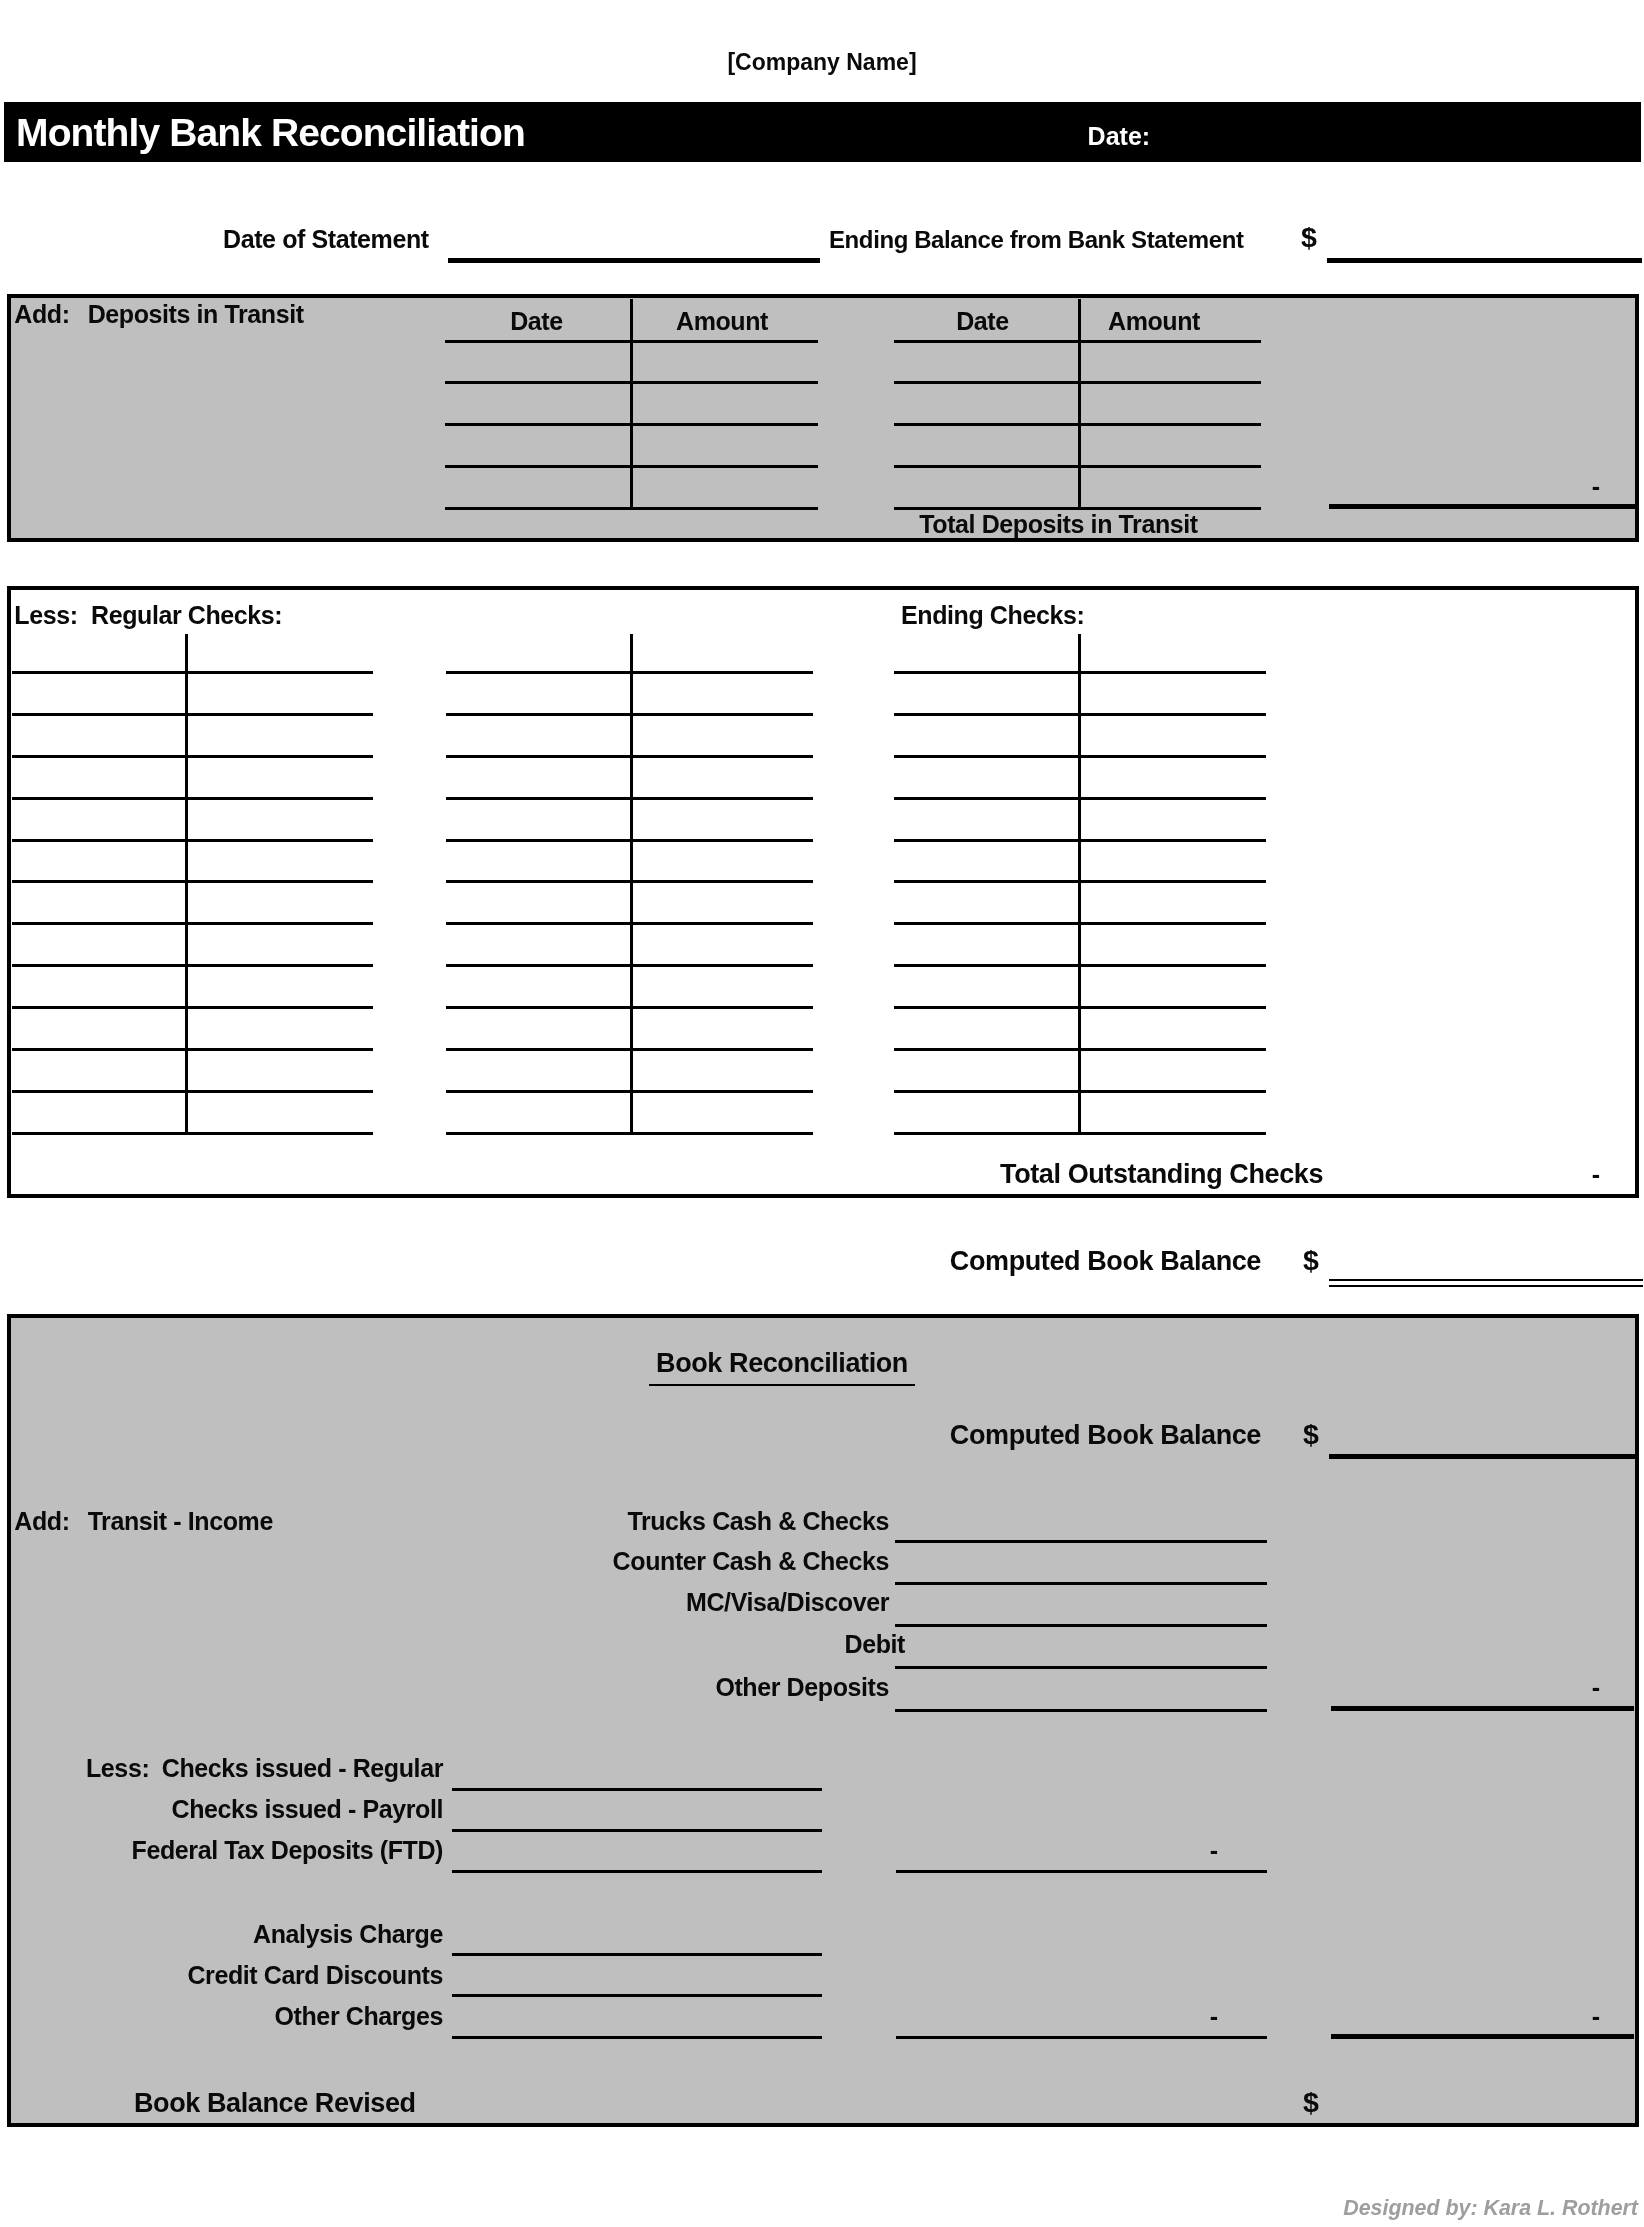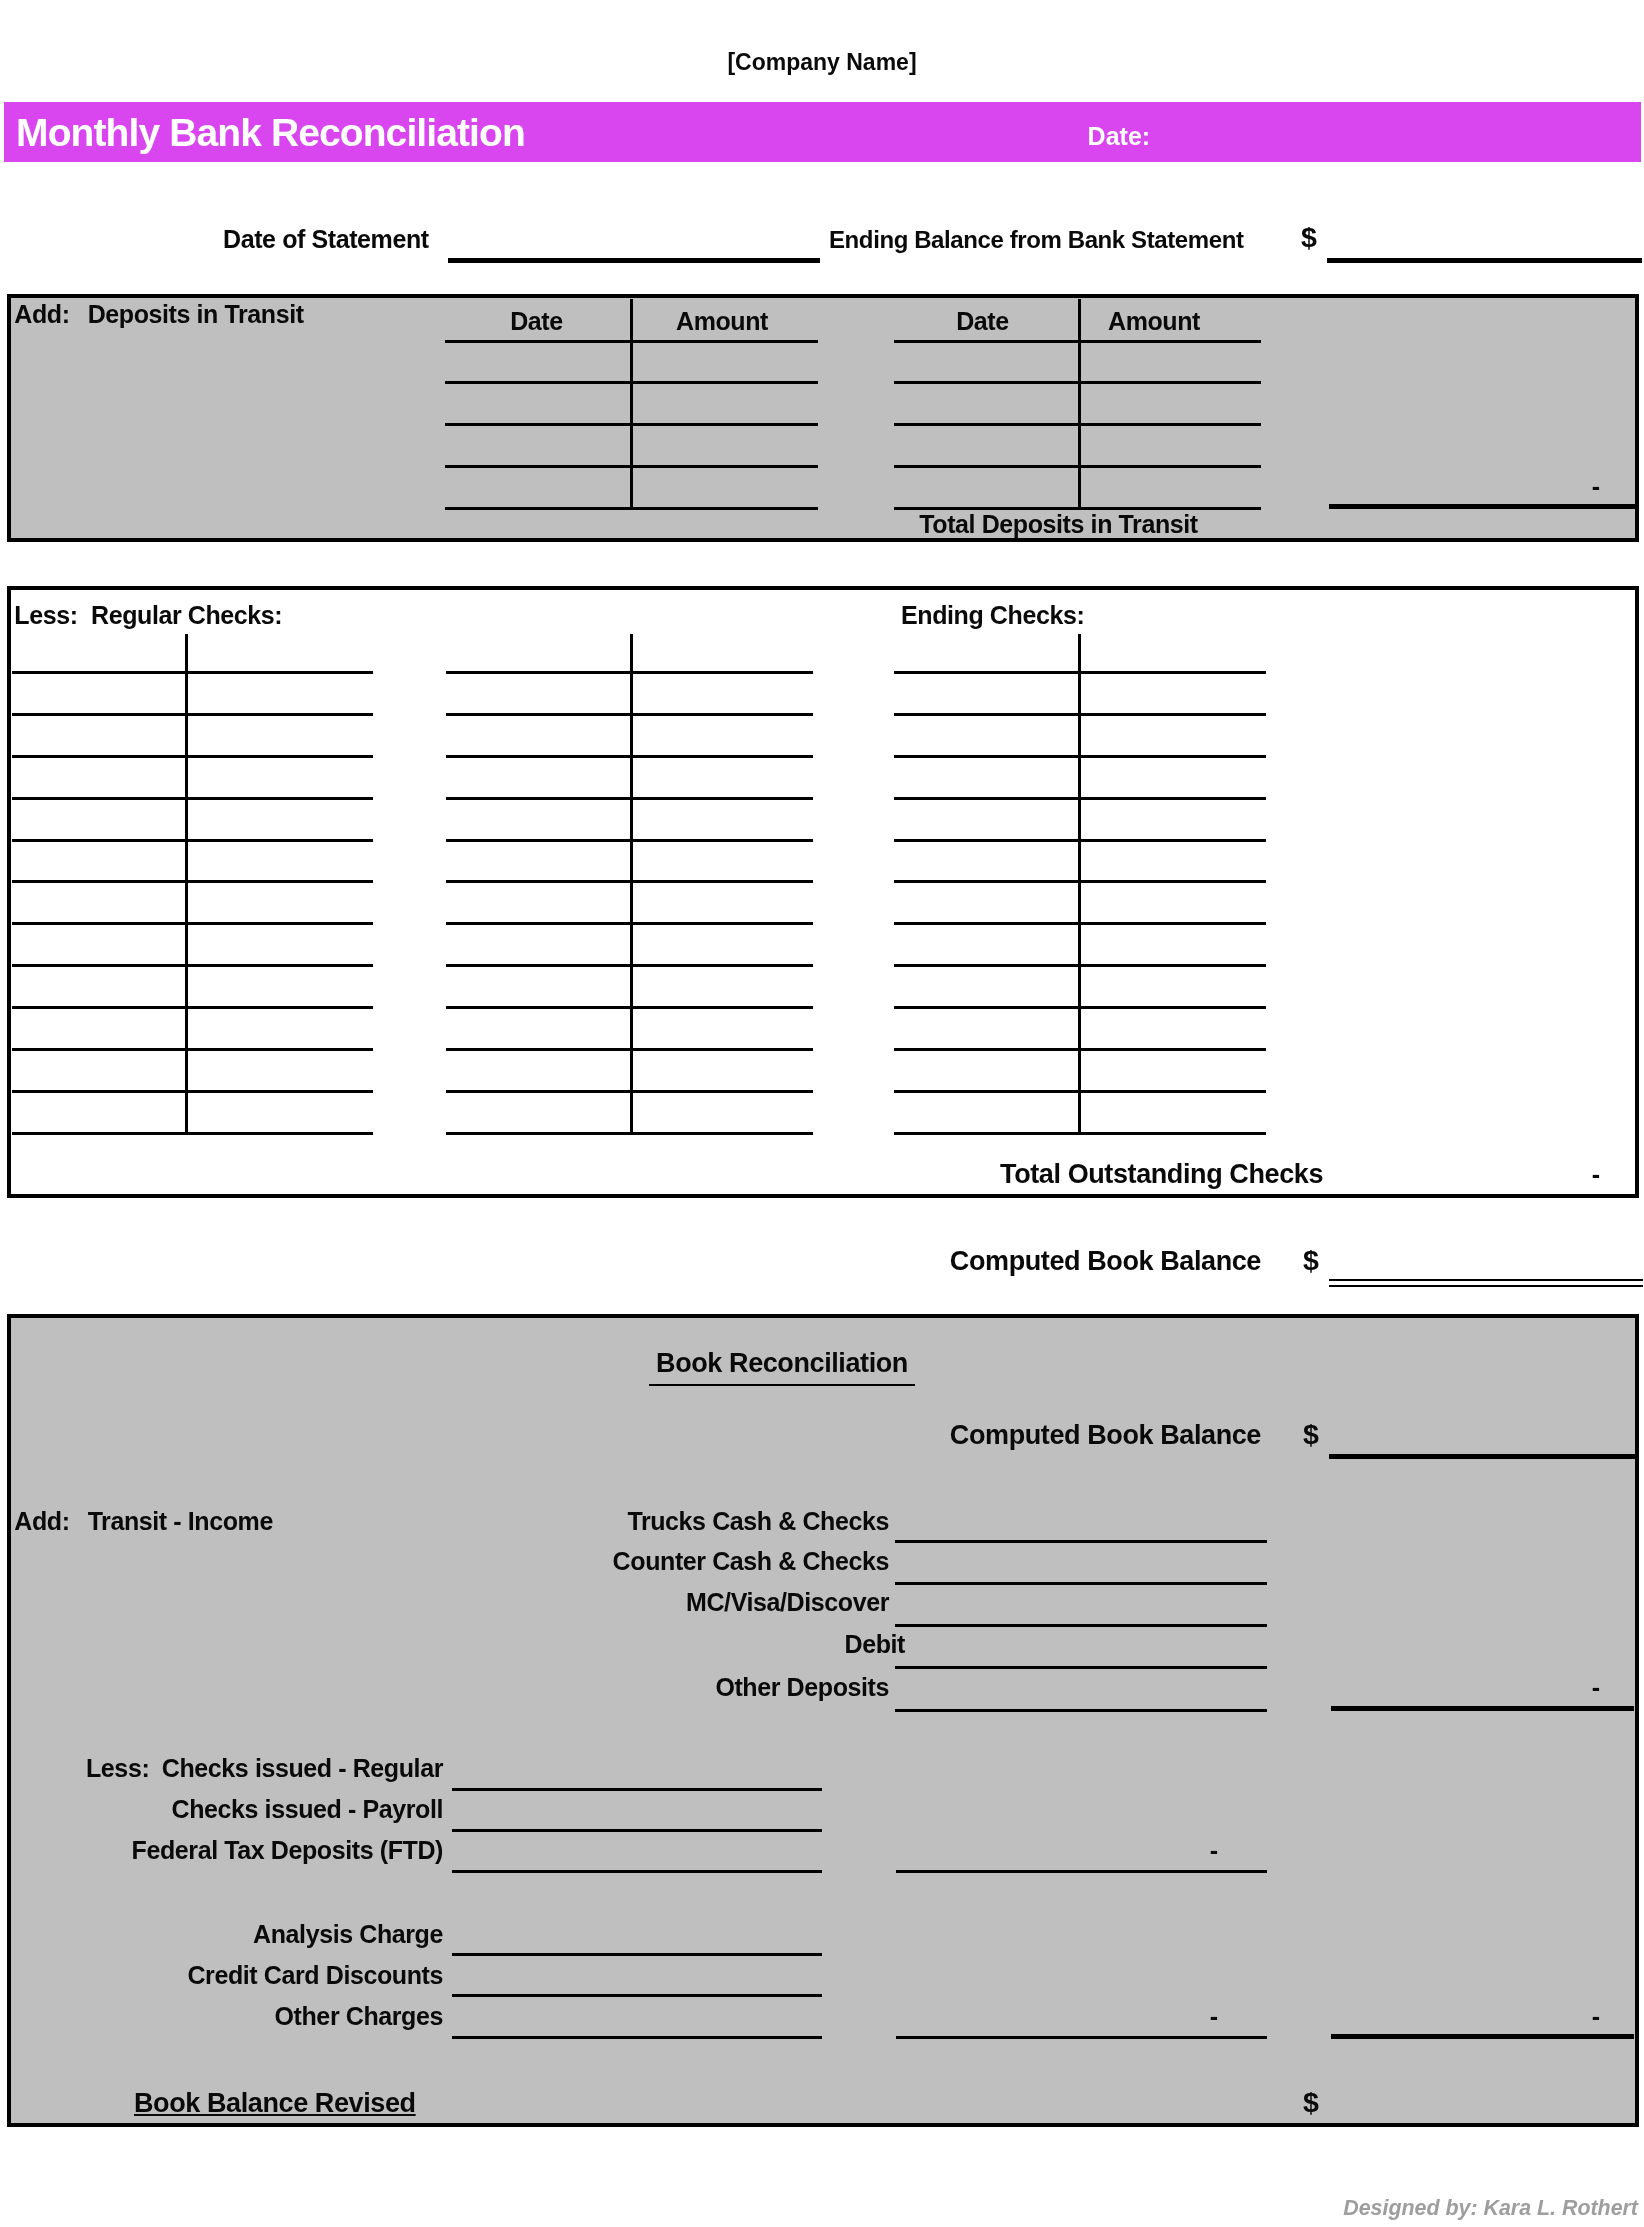--- a/index.html
+++ b/index.html
@@ -6,21 +6,21 @@
   #sheet{position:relative;width:1644px;height:2228px;background:#ffffff;
          font-family:"Liberation Sans",sans-serif;color:#0a0a0a;overflow:hidden;}
   .lbl{position:absolute;font-weight:bold;font-size:25px;line-height:30px;letter-spacing:-0.4px;white-space:nowrap;}
   .lbl-lg{position:absolute;font-weight:bold;font-size:27px;line-height:32px;letter-spacing:-0.4px;white-space:nowrap;}
   .right{text-align:right;}
   .center{text-align:center;}
   .rule{position:absolute;background:#000;}
   .box{position:absolute;border:4.5px solid #000;box-sizing:border-box;}
   .gray{background:#bfbfbf;}
   .white{background:#ffffff;}
-  .titlebar{position:absolute;left:3.6px;top:102px;width:1637px;height:60px;background:#d946ef;text-align:right;}
+  .titlebar{position:absolute;left:3.6px;top:102px;width:1637px;height:60px;background:#000000;text-align:right;}
   .titlebar .main-title{position:absolute;left:12.5px;top:0;height:60px;line-height:62px;
       color:#fff;font-weight:bold;font-size:39px;letter-spacing:-0.9px;white-space:nowrap;}
   .titlebar .date-lbl{position:absolute;left:1084px;top:21.4px;color:#fff;font-weight:bold;
       font-size:25px;line-height:27px;}
   .company{position:absolute;left:0;top:46px;width:100%;text-align:center;
       font-size:23px;font-weight:600;line-height:32px;}
   .dash{position:absolute;font-weight:bold;font-size:25px;line-height:30px;}
   .dbl-line{position:absolute;height:3.6px;border-top:2.7px solid #000;border-bottom:2.7px solid #000;}
   .credit{position:absolute;left:1248px;top:2196px;width:390px;text-align:right;
       font-style:italic;font-size:21.4px;line-height:25px;color:#9e9e9e;font-weight:600;}
@@ -114,21 +114,21 @@
   <div class="rule" style="left:452px;top:1953px;width:370px;height:2.7px;"></div>
   <div class="lbl right" style="left:53px;top:1960px;width:390px;">Credit Card Discounts</div>
   <div class="rule" style="left:452px;top:1994px;width:370px;height:2.7px;"></div>
   <div class="lbl right" style="left:53px;top:2001px;width:390px;">Other Charges</div>
   <div class="rule" style="left:452px;top:2036px;width:370px;height:2.7px;"></div>
   <div class="dash right" style="left:1133px;top:2001px;width:85px;">-</div>
   <div class="rule" style="left:896px;top:2036px;width:371px;height:2.7px;"></div>
   <div class="dash right" style="left:1515px;top:2001px;width:85px;">-</div>
   <div class="rule" style="left:1331px;top:2034px;width:303px;height:5.3px;"></div>
 
-  <div class="lbl-lg" style="left:134px;top:2087px;text-decoration:underline;">Book Balance Revised</div>
+  <div class="lbl-lg" style="left:134px;top:2087px;">Book Balance Revised</div>
   <div class="lbl-lg" style="left:1303px;top:2086px;font-size:28.5px;">$</div>
 
   <div class="credit">Designed by:  Kara L. Rothert</div>
 
 <div class="rule" style="left: 445px; top: 340px; width: 373px; height: 2.7px;"></div>
     <div class="rule" style="left: 894px; top: 340px; width: 367px; height: 2.7px;"></div>
     <div class="rule" style="left: 445px; top: 381px; width: 373px; height: 2.7px;"></div>
     <div class="rule" style="left: 894px; top: 381px; width: 367px; height: 2.7px;"></div>
     <div class="rule" style="left: 445px; top: 423px; width: 373px; height: 2.7px;"></div>
     <div class="rule" style="left: 894px; top: 423px; width: 367px; height: 2.7px;"></div>

